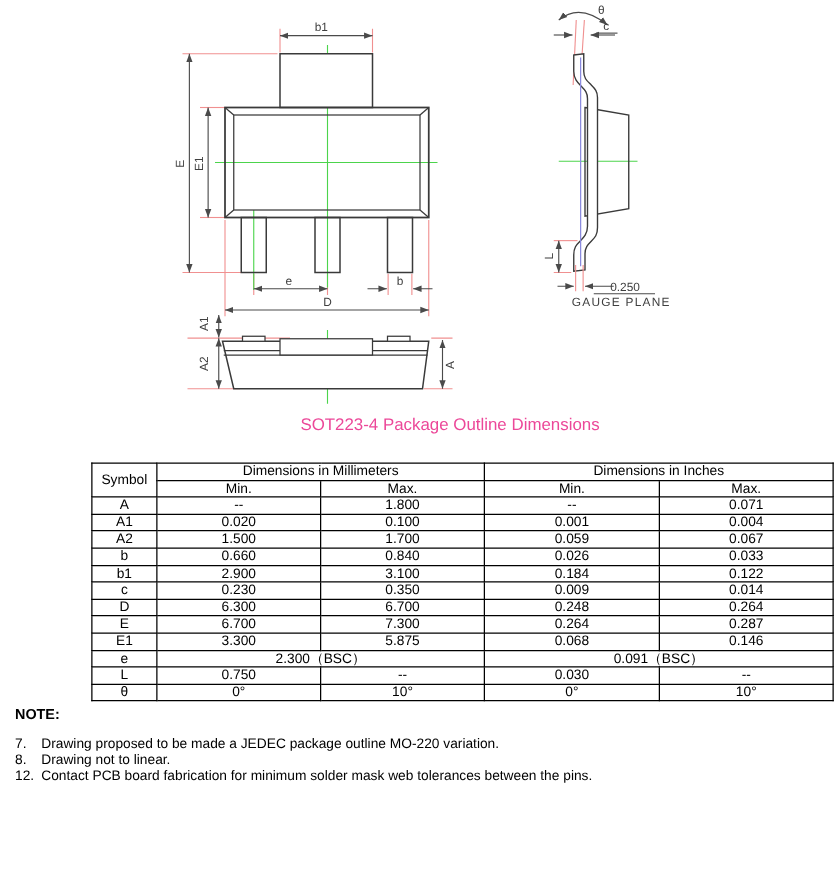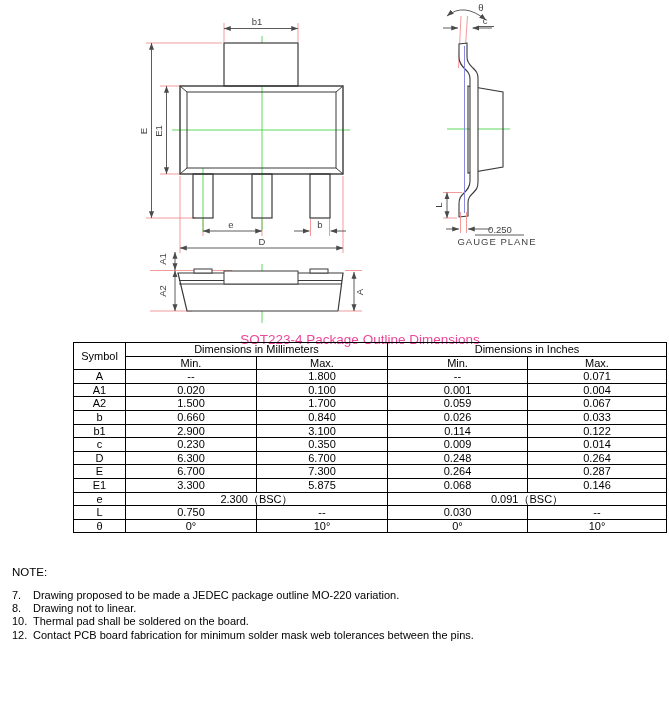--- a/index.html
+++ b/index.html
@@ -1,26 +1,26 @@
 <!DOCTYPE html>
 <html><head>
 <meta charset="utf-8">
 <style>
   html,body{margin:0;padding:0;background:#fff;}
   #page{position:relative;width:669px;height:707px;background:#fff;overflow:hidden;
         font-family:"Liberation Sans",sans-serif;color:#000;}
   #drawing{position:absolute;left:0;top:0;}
   #title{position:absolute;left:55px;top:332px;width:610px;text-align:center;
          font-size:13.5px;color:#ec4899;}
-  #dims-wrap{position:absolute;left:55px;top:342px;padding-left:18px;}
+  #dims-wrap{position:absolute;left:55px;top:370px;padding-left:18px;}
   table{border-collapse:collapse;table-layout:fixed;width:593px;font-size:11px;}
   th,td{border:1px solid #000;padding:0;height:12.6px;line-height:12.6px;
         text-align:center;font-weight:normal;white-space:nowrap;overflow:hidden;}
   #notes{position:absolute;left:12px;top:566px;width:645px;}
-  #note-heading{font-size:11.5px;font-weight:normal;}
+  #note-heading{font-size:11.5px;font-weight:bold;}
   #notes-list{margin-top:11px;}
   .note-item{font-size:11px;line-height:13.2px;white-space:nowrap;}
   .note-num{display:inline-block;width:21px;}
   svg text{font-family:"Liberation Sans",sans-serif;font-size:9.5px;fill:#3f3f3f;}
   .out{stroke:#3a3a3a;fill:none;}
   .outw{stroke:#3a3a3a;fill:#fff;}
   .dim{stroke:#4a4a4a;stroke-width:0.9;fill:none;}
   .ext{stroke:#f09090;stroke-width:0.9;fill:none;}
   .cen{stroke:#4cd44c;stroke-width:0.9;fill:none;}
   .gau{stroke:#8a8ade;stroke-width:1;fill:none;}
@@ -213,21 +213,21 @@
             <td colspan="1">b</td>
             <td colspan="1">0.660</td>
             <td colspan="1">0.840</td>
             <td colspan="1">0.026</td>
             <td colspan="1">0.033</td>
           </tr>
           <tr>
             <td colspan="1">b1</td>
             <td colspan="1">2.900</td>
             <td colspan="1">3.100</td>
-            <td colspan="1">0.114</td>
+            <td colspan="1">0.184</td>
             <td colspan="1">0.122</td>
           </tr>
           <tr>
             <td colspan="1">c</td>
             <td colspan="1">0.230</td>
             <td colspan="1">0.350</td>
             <td colspan="1">0.009</td>
             <td colspan="1">0.014</td>
           </tr>
           <tr>
@@ -272,18 +272,17 @@
           </tr>
         </tbody>
     </table>
   </div>
 
   <div id="notes">
     <div id="note-heading">NOTE:</div>
     <div id="notes-list">
         <div class="note-item"><span class="note-num">7.</span><span class="note-text">Drawing proposed to be made a JEDEC package outline MO-220 variation.</span></div>
         <div class="note-item"><span class="note-num">8.</span><span class="note-text">Drawing not to linear.</span></div>
-        <div class="note-item"><span class="note-num">10.</span><span class="note-text">Thermal pad shall be soldered on the board.</span></div>
         <div class="note-item"><span class="note-num">12.</span><span class="note-text">Contact PCB board fabrication for minimum solder mask web tolerances between the pins.</span></div>
       </div>
   </div>
 
 </div>
 
 </body></html>

